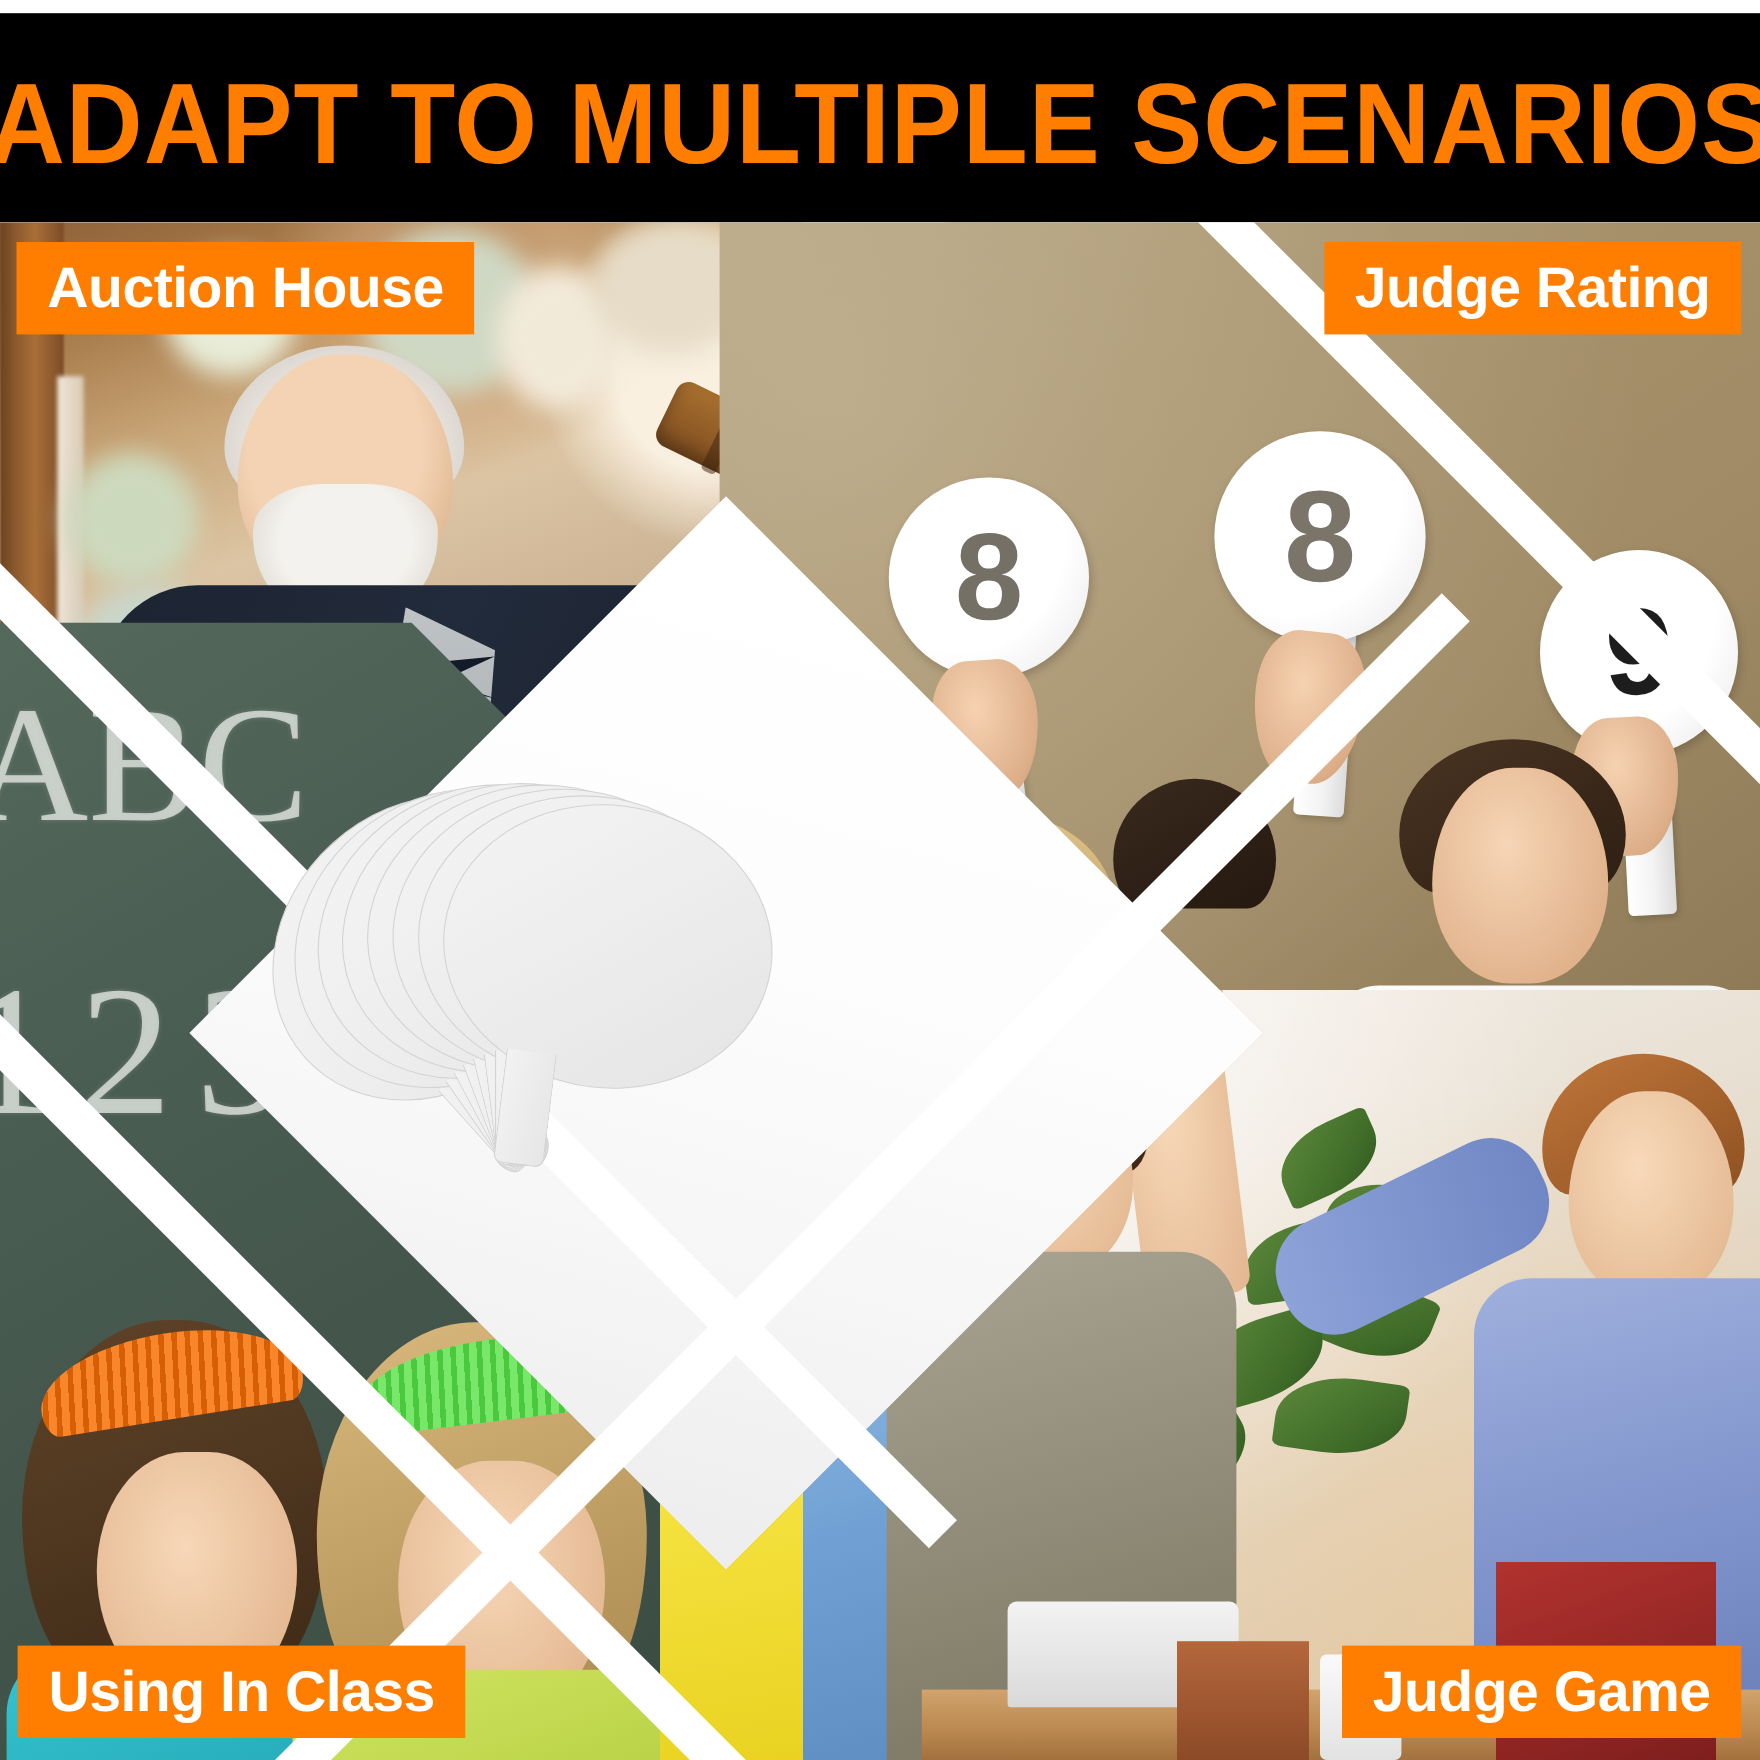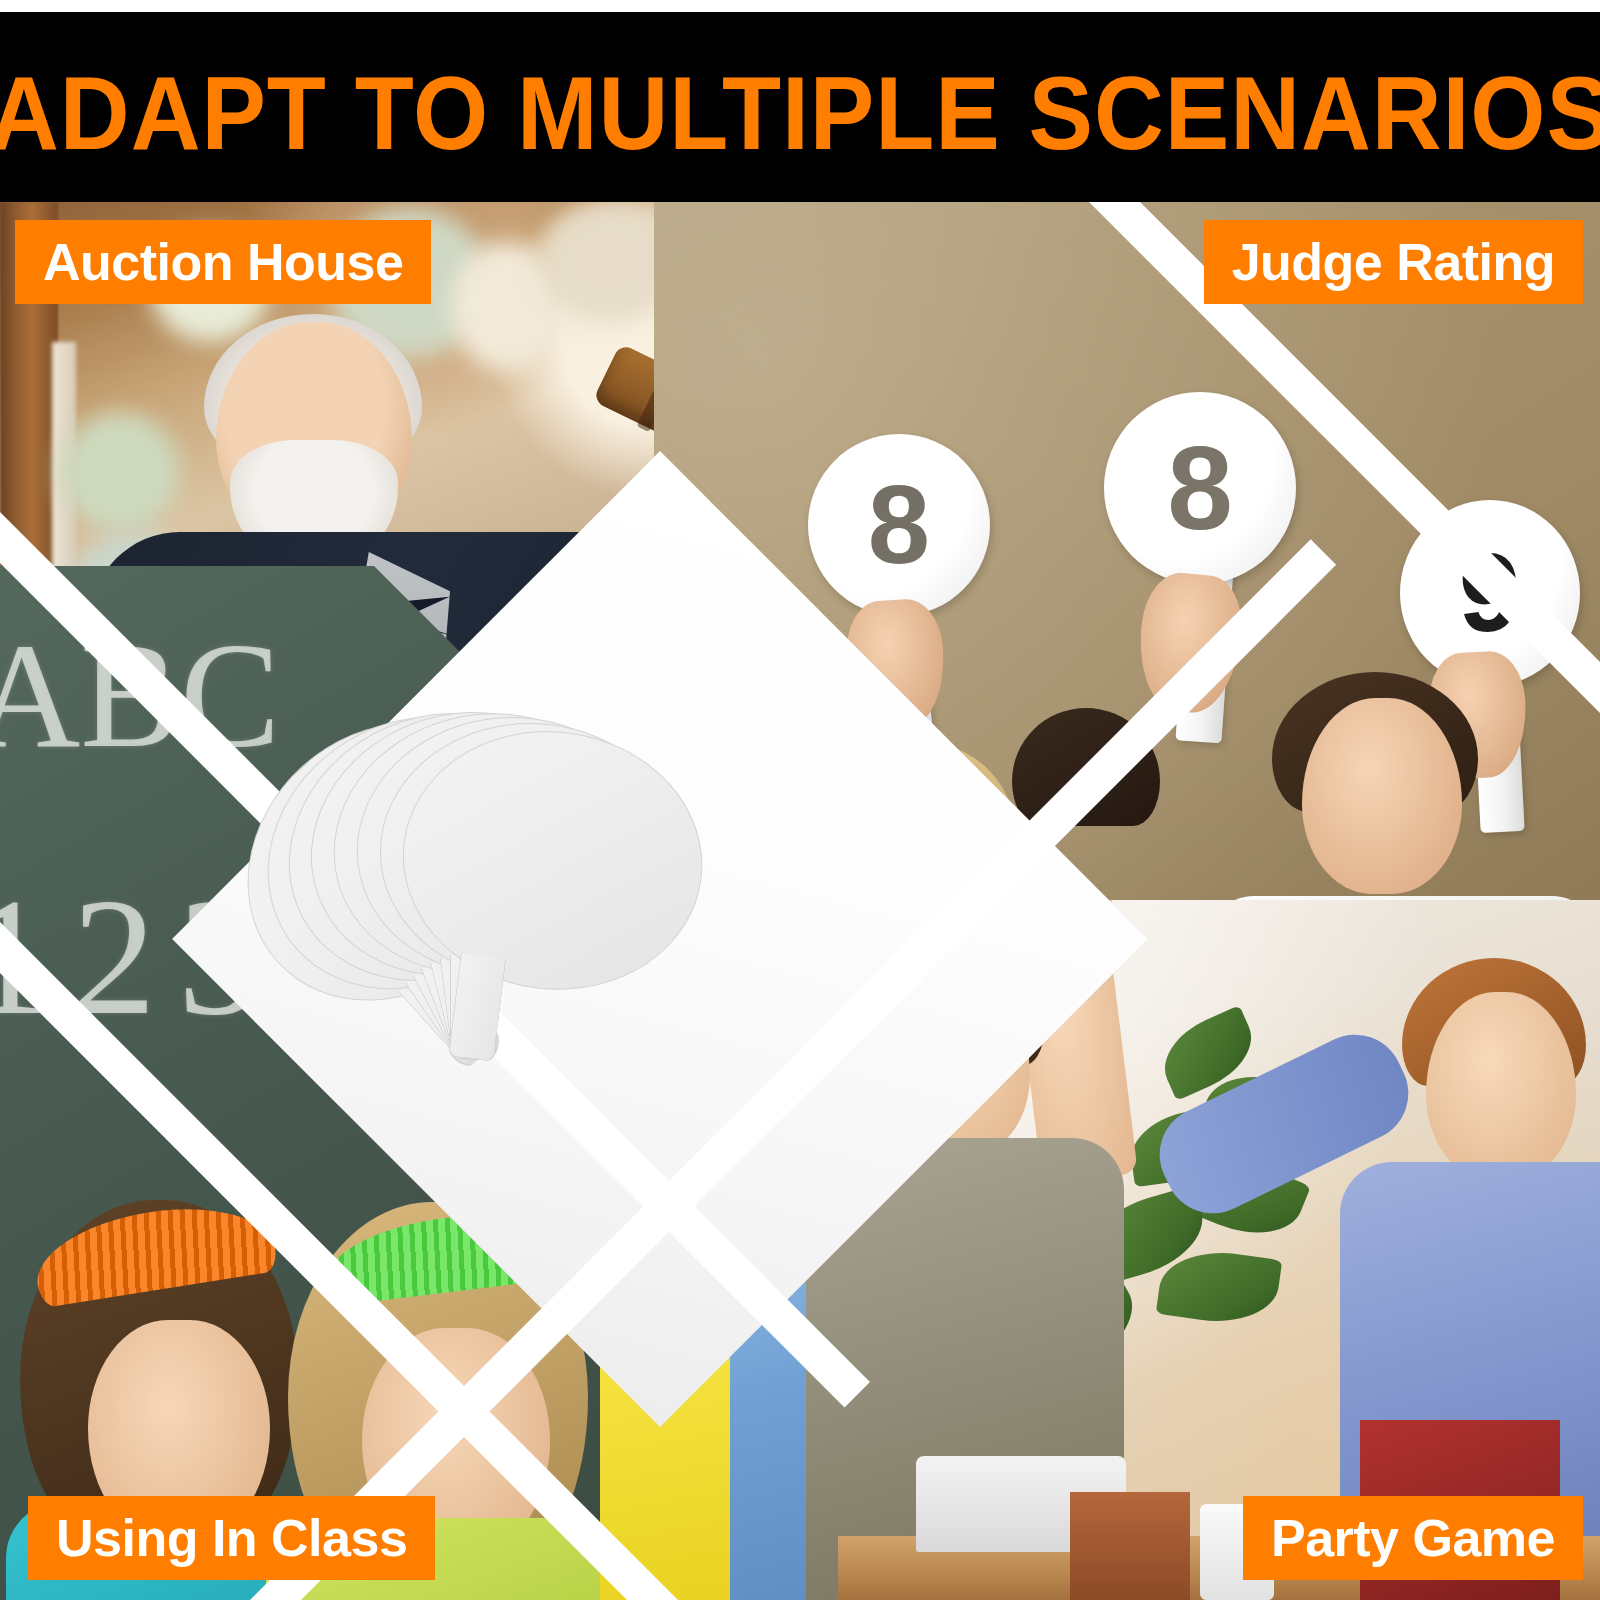--- a/index.html
+++ b/index.html
@@ -286,21 +286,21 @@
   
   .label {
     position:absolute; background:#FF7E00; color:#ffffff;
     display:flex; align-items:center;
     font-family:"Liberation Sans", sans-serif; font-weight:bold;
     font-size:52px; line-height:1; letter-spacing:-0.5px;
     padding:0 28px; height:84px; white-space:nowrap;
   }
   .label.lbl-tl { left:15px;  top:220px;text-align:right; }
   .label.lbl-tr { right:17px; top:220px; justify-content:center; }
-  .label.lbl-bl { left:28px;  top:1496px; }
+  .label.lbl-bl { left:16px;  top:1496px; }
   .label.lbl-br { right:17px; top:1496px; justify-content:flex-end; }
 </style>
 </head>
 <body>
 
 <div id="stage">
 
   <div class="header">
     <div class="header-title">ADAPT TO MULTIPLE SCENARIOS</div>
   </div>
@@ -506,16 +506,16 @@
   <div class="label lbl-tl">
     <span>Auction House</span>
   </div>
   <div class="label lbl-tr">
     <span>Judge Rating</span>
   </div>
   <div class="label lbl-bl">
     <span>Using In Class</span>
   </div>
   <div class="label lbl-br">
-    <span>Party Game</span>
+    <span>Judge Game</span>
   </div>
 
 </div>
 
 </body></html>

